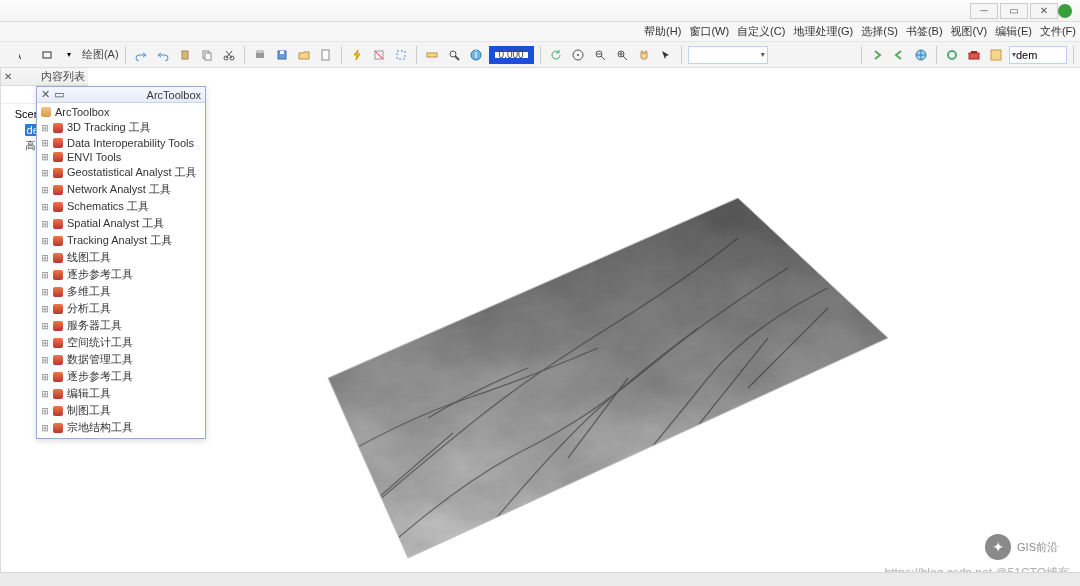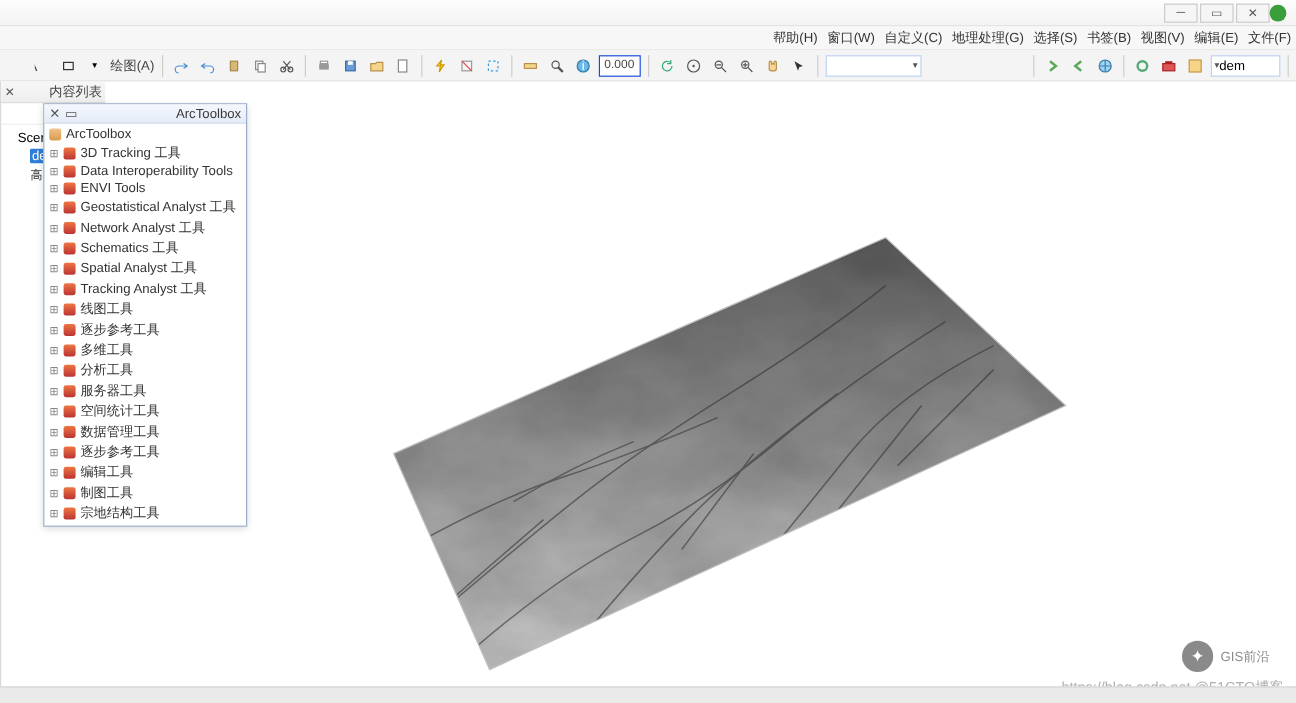--- a/index.html
+++ b/index.html
@@ -16,21 +16,21 @@
 .tb-btn { width:18px; height:18px; border:1px solid transparent; display:flex; align-items:center; justify-content:center; }
 .tb-ico { width:12px; height:12px; }
 .add-btn { display:flex; align-items:center; gap:3px; border:1px solid #aac6ef; background:linear-gradient(#f3f8ff,#dce9fc); border-radius:2px; padding:2px 6px; color:#2b5797; font-size:11px;}
 .add-btn .plus{width:12px;height:12px;background:#4a90e2;border-radius:3px;position:relative;}
 .add-btn .plus:before,.add-btn .plus:after{content:'';position:absolute;background:#fff;}
 .add-btn .plus:before{left:5px;top:2px;width:2px;height:8px;}
 .add-btn .plus:after{top:5px;left:2px;height:2px;width:8px;}
 .layer-combo{display:flex;align-items:center;border:1px solid #bcd3f1;height:18px;padding:0 2px;background:#fff;}
 .layer-combo input{border:none;outline:none;width:48px;font-size:11px;direction:ltr;text-align:left;}
 .layer-combo .dd{font-size:8px;color:#555;}
-.zoom-combo{display:flex;align-items:center;border:1px solid #1d4ed8;height:18px;padding:0 4px;background:#fff;}
+.zoom-combo{display:flex;align-items:center;border:6px solid #1d4ed8;height:18px;padding:0 4px;background:#fff;}
 .zoom-combo span{font-size:10px;color:#444;direction:ltr;}
 .content { position: absolute; top: 68px; left: 0; right: 0; bottom: 14px; display: flex; flex-direction: row-reverse; }
 .toc-panel { width: 88px; background: #fff; border-left: 1px solid #d9d9d9; display:flex; flex-direction:column;}
 .toc-header{height:18px;background:linear-gradient(#f7f7f7,#eee);border-bottom:1px solid #ddd;display:flex;align-items:center;justify-content:space-between;padding:0 3px;direction:rtl;}
 .toc-header .ht{font-size:11px;color:#444;}
 .toc-header .x{font-size:10px;color:#555;}
 .toc-tools{height:18px;border-bottom:1px solid #eee;display:flex;align-items:center;gap:4px;padding:0 3px;direction:rtl;}
 .toc-tools .ti{width:12px;height:12px;}
 .toc-body{padding:2px 2px; font-size:11px; direction:rtl; text-align:right;}
 .toc-body .ln{display:flex;align-items:center;gap:3px;padding:1px 0;}

